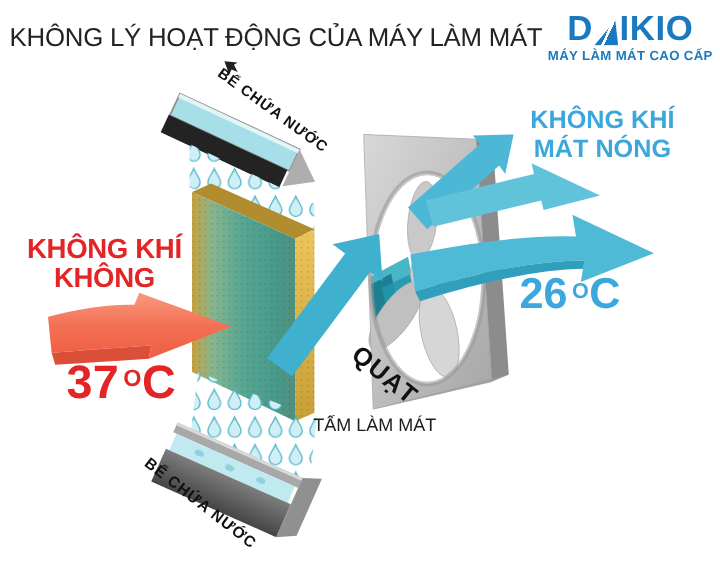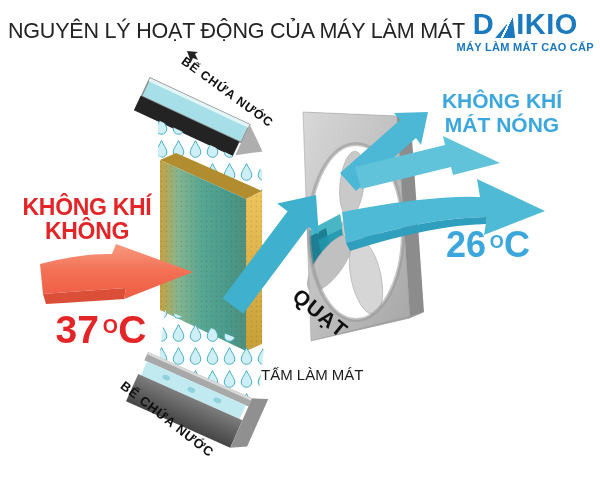--- a/index.html
+++ b/index.html
@@ -27,25 +27,25 @@
   .logo-tagline{font-size:11px;font-weight:700;letter-spacing:0.3px;margin-top:2px;}
 
   
   .hot-label{left:14px;top:196px;width:146px;text-align:center;
     font-size:23px;font-weight:700;line-height:1.04;color:#e42528;letter-spacing:-0.3px;}
   .cold-label{left:426px;top:89px;width:152px;text-align:center;
     font-size:21px;font-weight:700;line-height:1.12;color:#3ba7dc;}
 
   .temp{font-weight:700;white-space:nowrap;}
   .temp sup{font-size:0.5em;vertical-align:0.5em;margin-left:0.2em;margin-right:0.02em;}
-  .temp-hot{left:46px;top:308px;width:110px;text-align:center;font-size:39px;color:#e42528;}
-  .temp-cold{left:420px;top:224px;width:110px;text-align:right;font-size:36px;color:#3ba7dc;}
+  .temp-hot{left:46px;top:298px;width:110px;text-align:center;font-size:39px;color:#e42528;}
+  .temp-cold{left:420px;top:224px;width:110px;text-align:center;font-size:36px;color:#3ba7dc;}
 
   
-  .pad-label{left:261px;top:366px;font-size:15px;color:#1c1c1c;white-space:nowrap;}
+  .pad-label{left:261px;top:346px;font-size:15px;color:#1c1c1c;white-space:nowrap;}
   .fan-label{left:303px;top:284px;font-size:21px;font-weight:700;color:#101010;
     letter-spacing:1px;transform:rotate(39deg);transform-origin:0 0;white-space:nowrap;}
   .tank-label{font-size:12.5px;font-weight:700;color:#101010;letter-spacing:0.8px;
     transform-origin:0 0;white-space:nowrap;}
   .tank-label-top{left:187px;top:54px;transform:rotate(36deg);}
   .tank-label-bottom{left:127px;top:378px;font-size:13px;transform:rotate(38deg);}
 </style>
 </head>
 <body>
 
@@ -150,21 +150,21 @@
     </g>
 
     <g>
       <path d="M40,264 Q82,253 112,254 L116,244 L193,272 L124,299 L126,288 Q82,291 43,294 Z" fill="url(#gred)"></path>
       <path d="M43,294 Q82,291 126,288 L124,299 Q80,302 46,304 Z" fill="#db4f38"></path>
     </g>
 
     <path d="M187,51 l4,11 2,-4 5,2 -3,-6 3,-2 z" fill="#222"></path>
   </svg>
 
-  <div class="abs title">NGUYÊN LÝ HOẠT ĐỘNG CỦA MÁY LÀM MÁT</div>
+  <div class="abs title">KHÔNG LÝ HOẠT ĐỘNG CỦA MÁY LÀM MÁT</div>
 
   <div class="abs logo">
     <div class="logo-row">
       <span>D</span>
       <span class="logo-tri"></span>
       <span>IKIO</span>
     </div>
     <div class="logo-tagline">MÁY LÀM MÁT CAO CẤP</div>
   </div>
 

